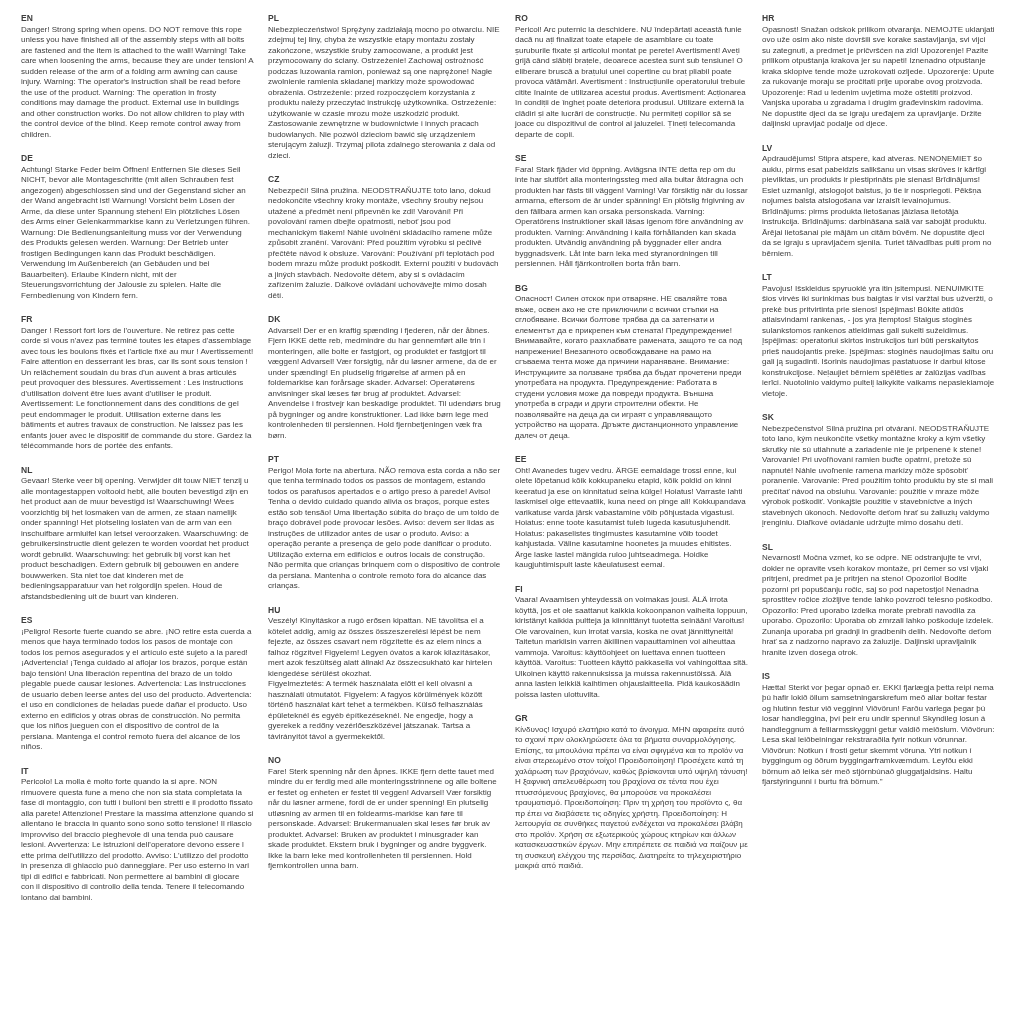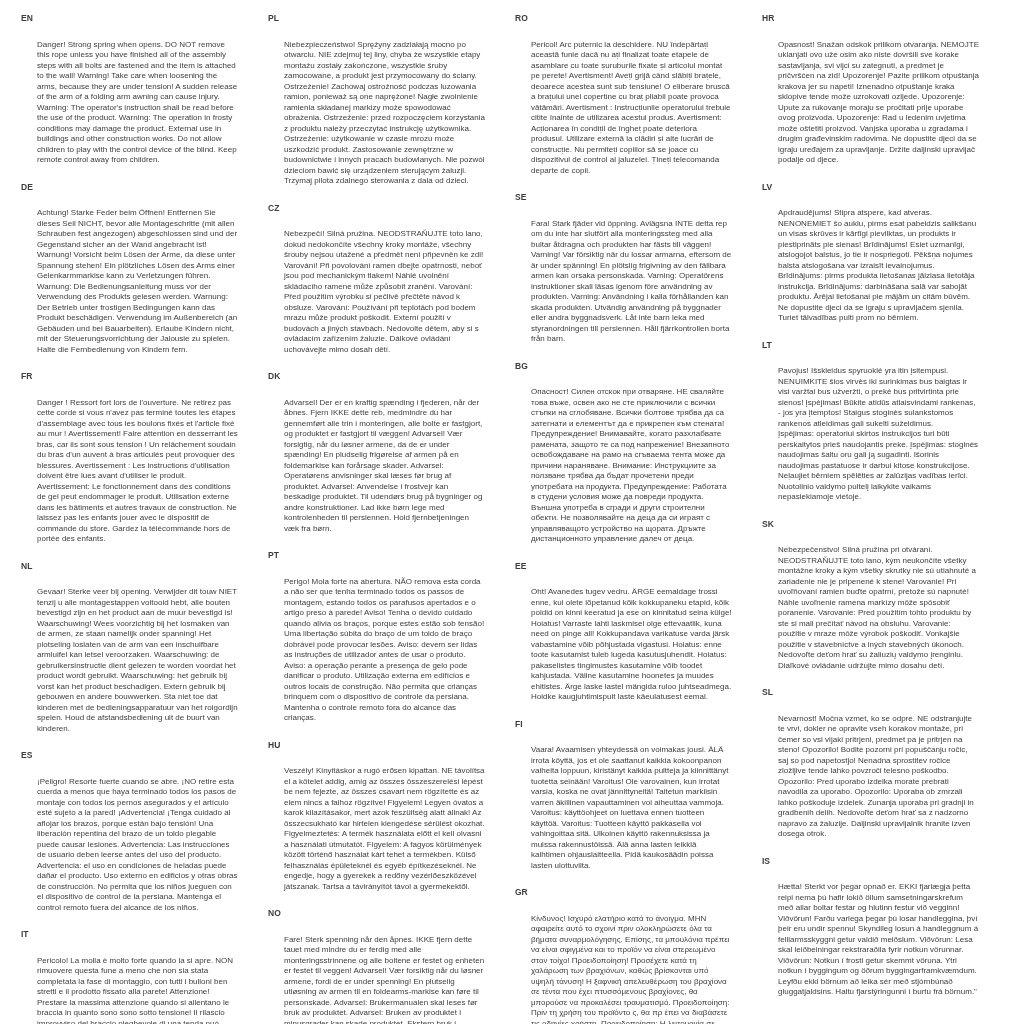--- a/index.html
+++ b/index.html
@@ -29,21 +29,21 @@
     font-size: 8.5px;
     font-weight: bold;
     color: #3d3d3d;
     margin: 0 0 1px 0;
     line-height: 10.5px;
   }
   .txt {
     font-size: 8px;
     line-height: 10.5px;
     color: #3d3d3d;
-    margin: 16px;
+    margin: 0;
     white-space: pre-line;
     text-align: left;
   }
 </style>
 </head>
 <body>
 
 <div class="page">
 
   <div class="col">

